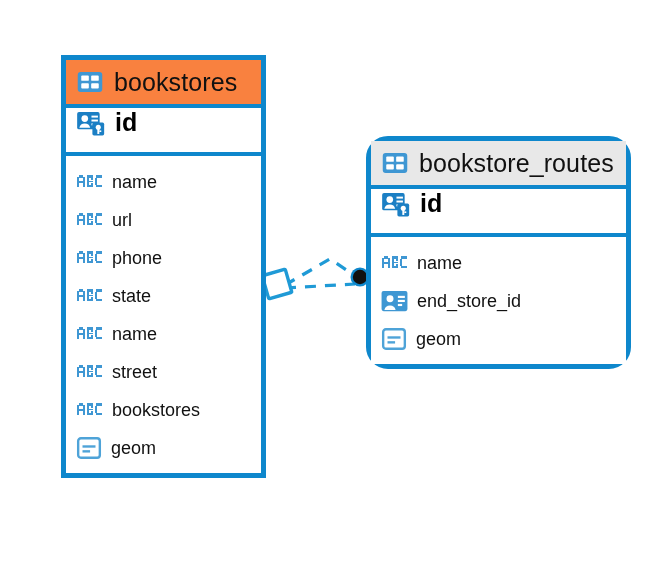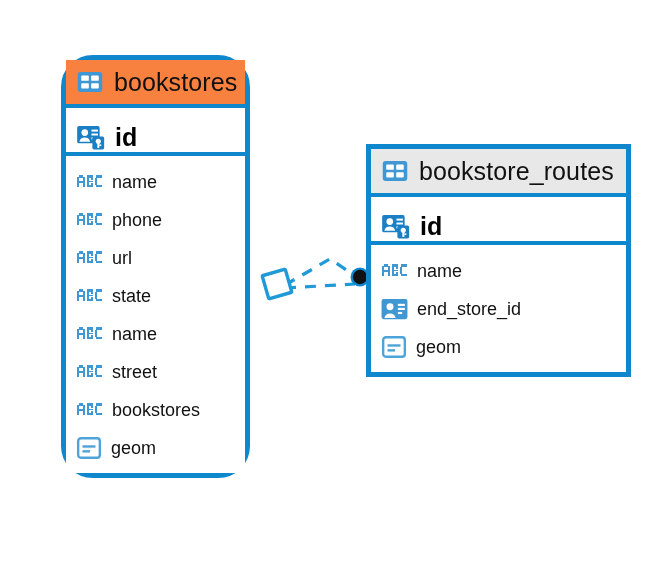--- a/index.html
+++ b/index.html
@@ -46,21 +46,21 @@
     font-size: 25px;
     color: #111111;
     margin-left: 10px;
     white-space: nowrap;
     letter-spacing: 0.1px;
   }
 
   .pk-row {
     box-sizing: border-box;
     display: flex;
-    align-items: flex-end;
+    align-items: flex-start;
     height: 48px;
     padding: 0 10px;
     background: #ffffff;
     border-bottom: 4px solid #0e87cc;
   }
   .pk-label {
     font-size: 25px;
     font-weight: bold;
     color: #000000;
     margin-left: 9px;
@@ -123,21 +123,21 @@
     <g>
       <rect x="265" y="272" width="24" height="24" rx="1" transform="rotate(-16 277 284)" fill="#ffffff" stroke="#1f9ad6" stroke-width="3.4"></rect>
     </g>
 
     <g>
       <circle cx="360" cy="277" r="9.5" fill="#0e87cc"></circle>
       <circle cx="360" cy="277" r="7.2" fill="#111111"></circle>
     </g>
   </svg>
 
-  <div class="entity" id="entity-bookstores" style="left:61px; top:55px; width:189px;border-radius:32px;">
+  <div class="entity" id="entity-bookstores" style="left:61px; top:55px; width:205px;">
 
     <div class="entity-header accent-orange">
       <span class="icon icon-table">
         <svg viewBox="0 0 24 24" width="28" height="28" xmlns="http://www.w3.org/2000/svg">
           <rect x="1.5" y="3.5" width="21" height="17" rx="2.5" fill="#3f97d3"></rect>
           <rect x="4.5" y="6.5" width="6.5" height="4.5" rx="0.8" fill="#ffffff"></rect>
           <rect x="13" y="6.5" width="6.5" height="4.5" rx="0.8" fill="#ffffff"></rect>
           <rect x="4.5" y="13" width="6.5" height="4.5" rx="0.8" fill="#ffffff"></rect>
           <rect x="13" y="13" width="6.5" height="4.5" rx="0.8" fill="#ffffff"></rect>
         </svg>
@@ -201,44 +201,44 @@
               <rect x="20" y="5" width="2" height="3"></rect>
                 <rect x="17" y="9" width="5" height="2"></rect>
               <rect x="20" y="12" width="2" height="3"></rect>
                 <rect x="14" y="15" width="8" height="3"></rect>
               <rect x="27" y="2" width="8" height="3"></rect>
                 <rect x="25" y="5" width="3" height="10"></rect>
               <rect x="27" y="15" width="8" height="3"></rect>
             </g>
           </svg>
         </span>
+        <span class="field-label">url</span>
+      </div>
+
+      <div class="field-row">
+        <span class="icon icon-abc">
+          <svg viewBox="0 0 36 22" width="27" height="18" xmlns="http://www.w3.org/2000/svg" shape-rendering="crispEdges">
+            <g fill="#3f97d3">
+              <rect x="1" y="4" width="3" height="14"></rect>
+                <rect x="4" y="2" width="5" height="3"></rect>
+              <rect x="9" y="4" width="3" height="14"></rect>
+                <rect x="4" y="9" width="5" height="3"></rect>
+              <rect x="14" y="2" width="8" height="3"></rect>
+                <rect x="14" y="5" width="3" height="13"></rect>
+              <rect x="20" y="5" width="2" height="3"></rect>
+                <rect x="17" y="9" width="5" height="2"></rect>
+              <rect x="20" y="12" width="2" height="3"></rect>
+                <rect x="14" y="15" width="8" height="3"></rect>
+              <rect x="27" y="2" width="8" height="3"></rect>
+                <rect x="25" y="5" width="3" height="10"></rect>
+              <rect x="27" y="15" width="8" height="3"></rect>
+            </g>
+          </svg>
+        </span>
         <span class="field-label">phone</span>
-      </div>
-
-      <div class="field-row">
-        <span class="icon icon-abc">
-          <svg viewBox="0 0 36 22" width="27" height="18" xmlns="http://www.w3.org/2000/svg" shape-rendering="crispEdges">
-            <g fill="#3f97d3">
-              <rect x="1" y="4" width="3" height="14"></rect>
-                <rect x="4" y="2" width="5" height="3"></rect>
-              <rect x="9" y="4" width="3" height="14"></rect>
-                <rect x="4" y="9" width="5" height="3"></rect>
-              <rect x="14" y="2" width="8" height="3"></rect>
-                <rect x="14" y="5" width="3" height="13"></rect>
-              <rect x="20" y="5" width="2" height="3"></rect>
-                <rect x="17" y="9" width="5" height="2"></rect>
-              <rect x="20" y="12" width="2" height="3"></rect>
-                <rect x="14" y="15" width="8" height="3"></rect>
-              <rect x="27" y="2" width="8" height="3"></rect>
-                <rect x="25" y="5" width="3" height="10"></rect>
-              <rect x="27" y="15" width="8" height="3"></rect>
-            </g>
-          </svg>
-        </span>
-        <span class="field-label">url</span>
       </div>
 
 
       <div class="field-row">
         <span class="icon icon-abc">
           <svg viewBox="0 0 36 22" width="27" height="18" xmlns="http://www.w3.org/2000/svg" shape-rendering="crispEdges">
             <g fill="#3f97d3">
               <rect x="1" y="4" width="3" height="14"></rect>
                 <rect x="4" y="2" width="5" height="3"></rect>
               <rect x="9" y="4" width="3" height="14"></rect>
@@ -335,21 +335,21 @@
             <rect x="6" y="9.5" width="12" height="2.2" fill="#4ea3d8"></rect>
             <rect x="6" y="14" width="7" height="2.2" fill="#4ea3d8"></rect>
           </svg>
         </span>
         <span class="field-label">geom</span>
       </div>
 
     </div>
   </div>
 
-  <div class="entity" id="entity-bookstore-routes" style="left:366px; top:144px; width:265px;">
+  <div class="entity" id="entity-bookstore-routes" style="left:366px; top:136px; width:265px;border-radius:22px;">
 
     <div class="entity-header accent-gray">
       <span class="icon icon-table">
         <svg viewBox="0 0 24 24" width="28" height="28" xmlns="http://www.w3.org/2000/svg">
           <rect x="1.5" y="3.5" width="21" height="17" rx="2.5" fill="#3f97d3"></rect>
           <rect x="4.5" y="6.5" width="6.5" height="4.5" rx="0.8" fill="#ffffff"></rect>
           <rect x="13" y="6.5" width="6.5" height="4.5" rx="0.8" fill="#ffffff"></rect>
           <rect x="4.5" y="13" width="6.5" height="4.5" rx="0.8" fill="#ffffff"></rect>
           <rect x="13" y="13" width="6.5" height="4.5" rx="0.8" fill="#ffffff"></rect>
         </svg>

